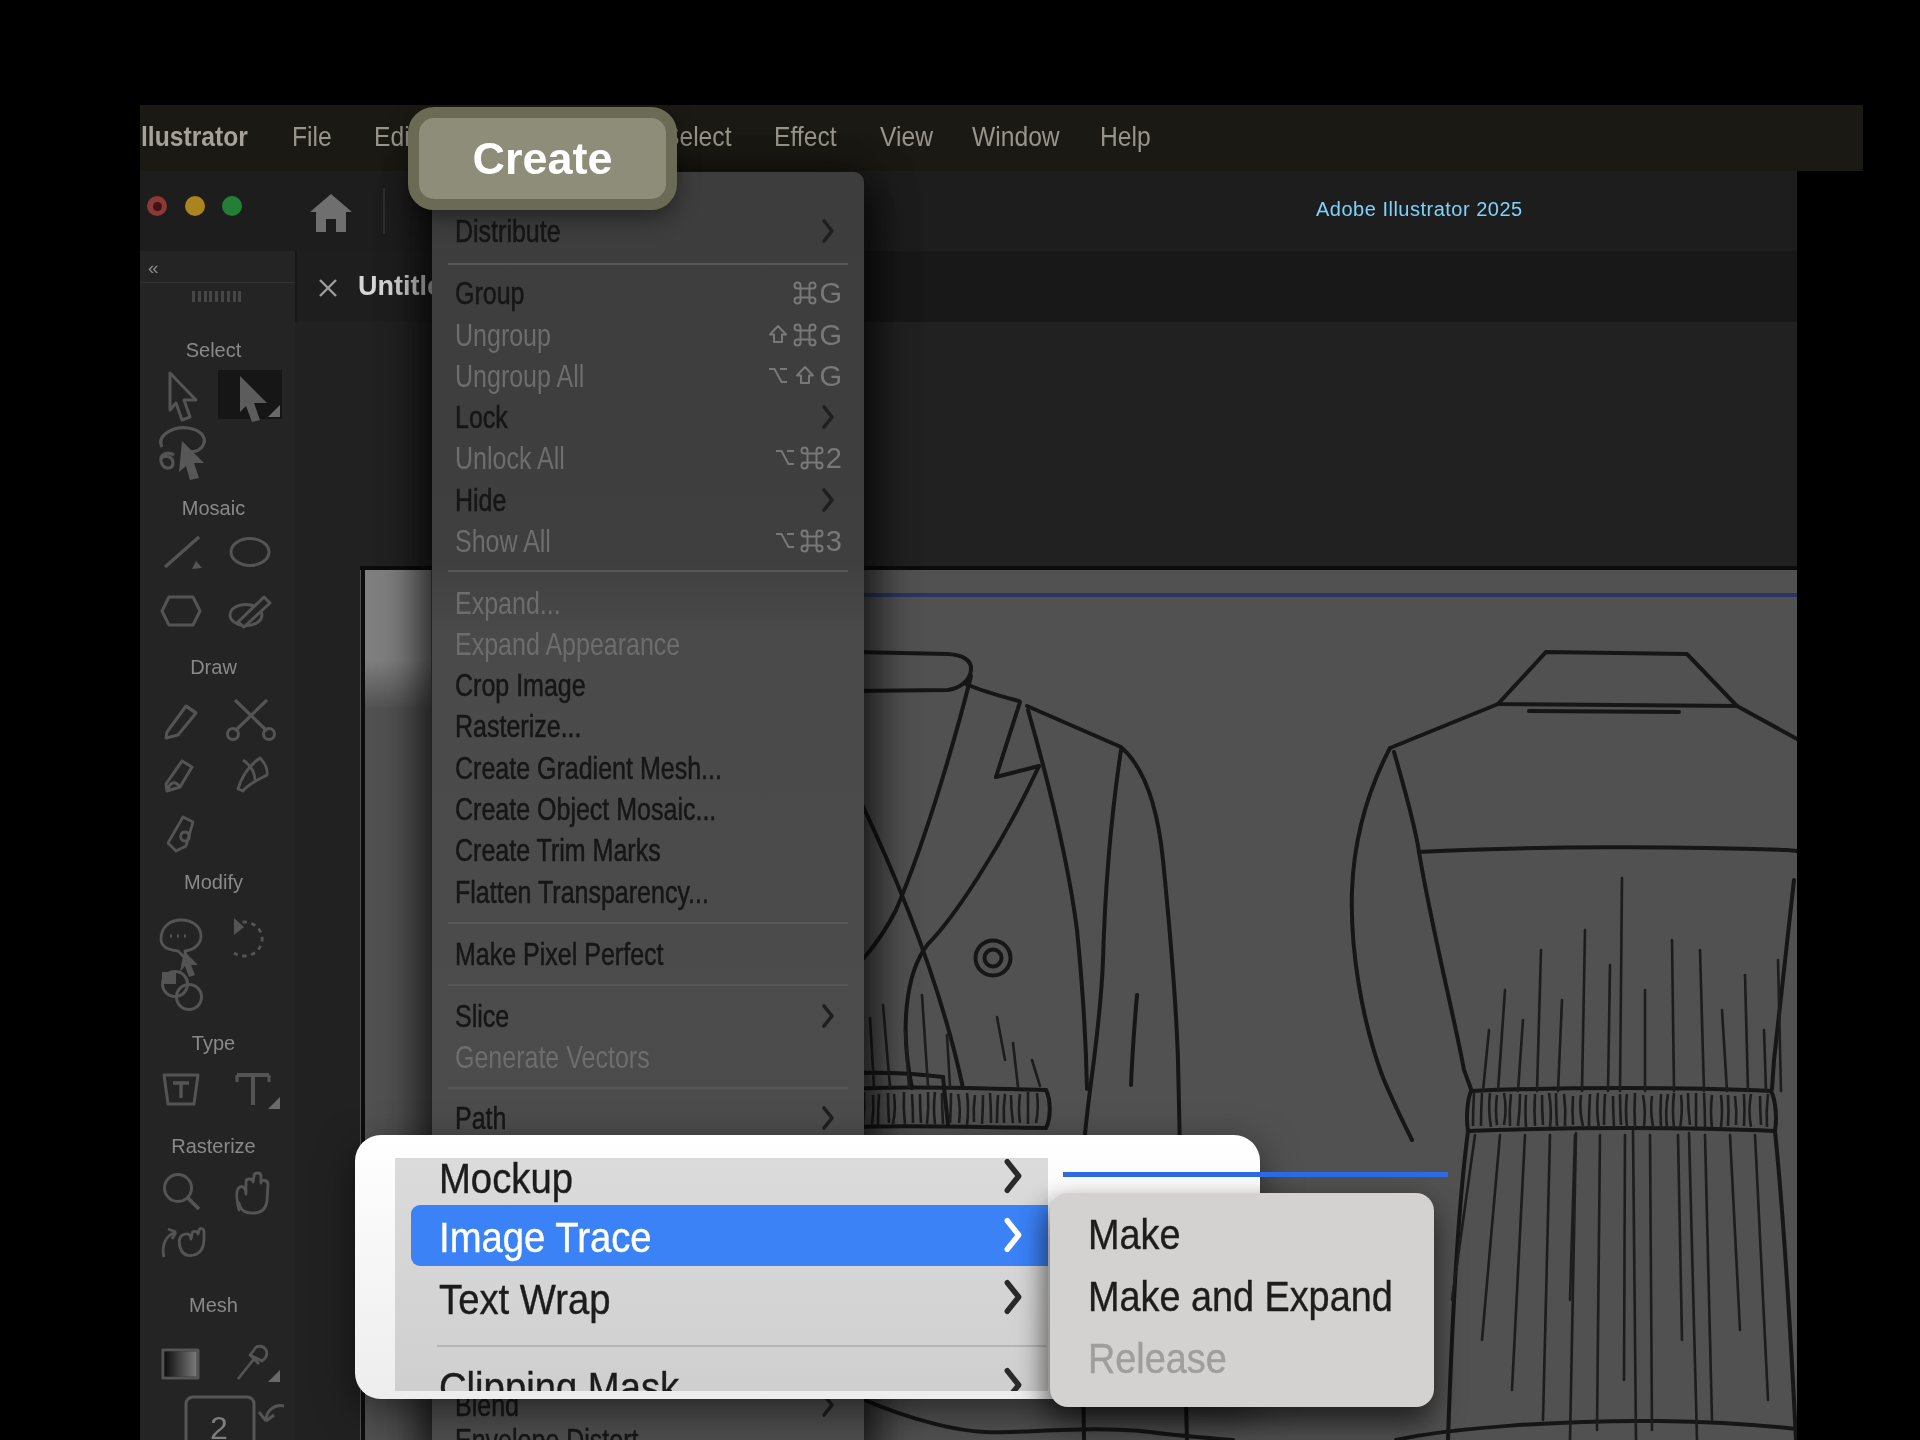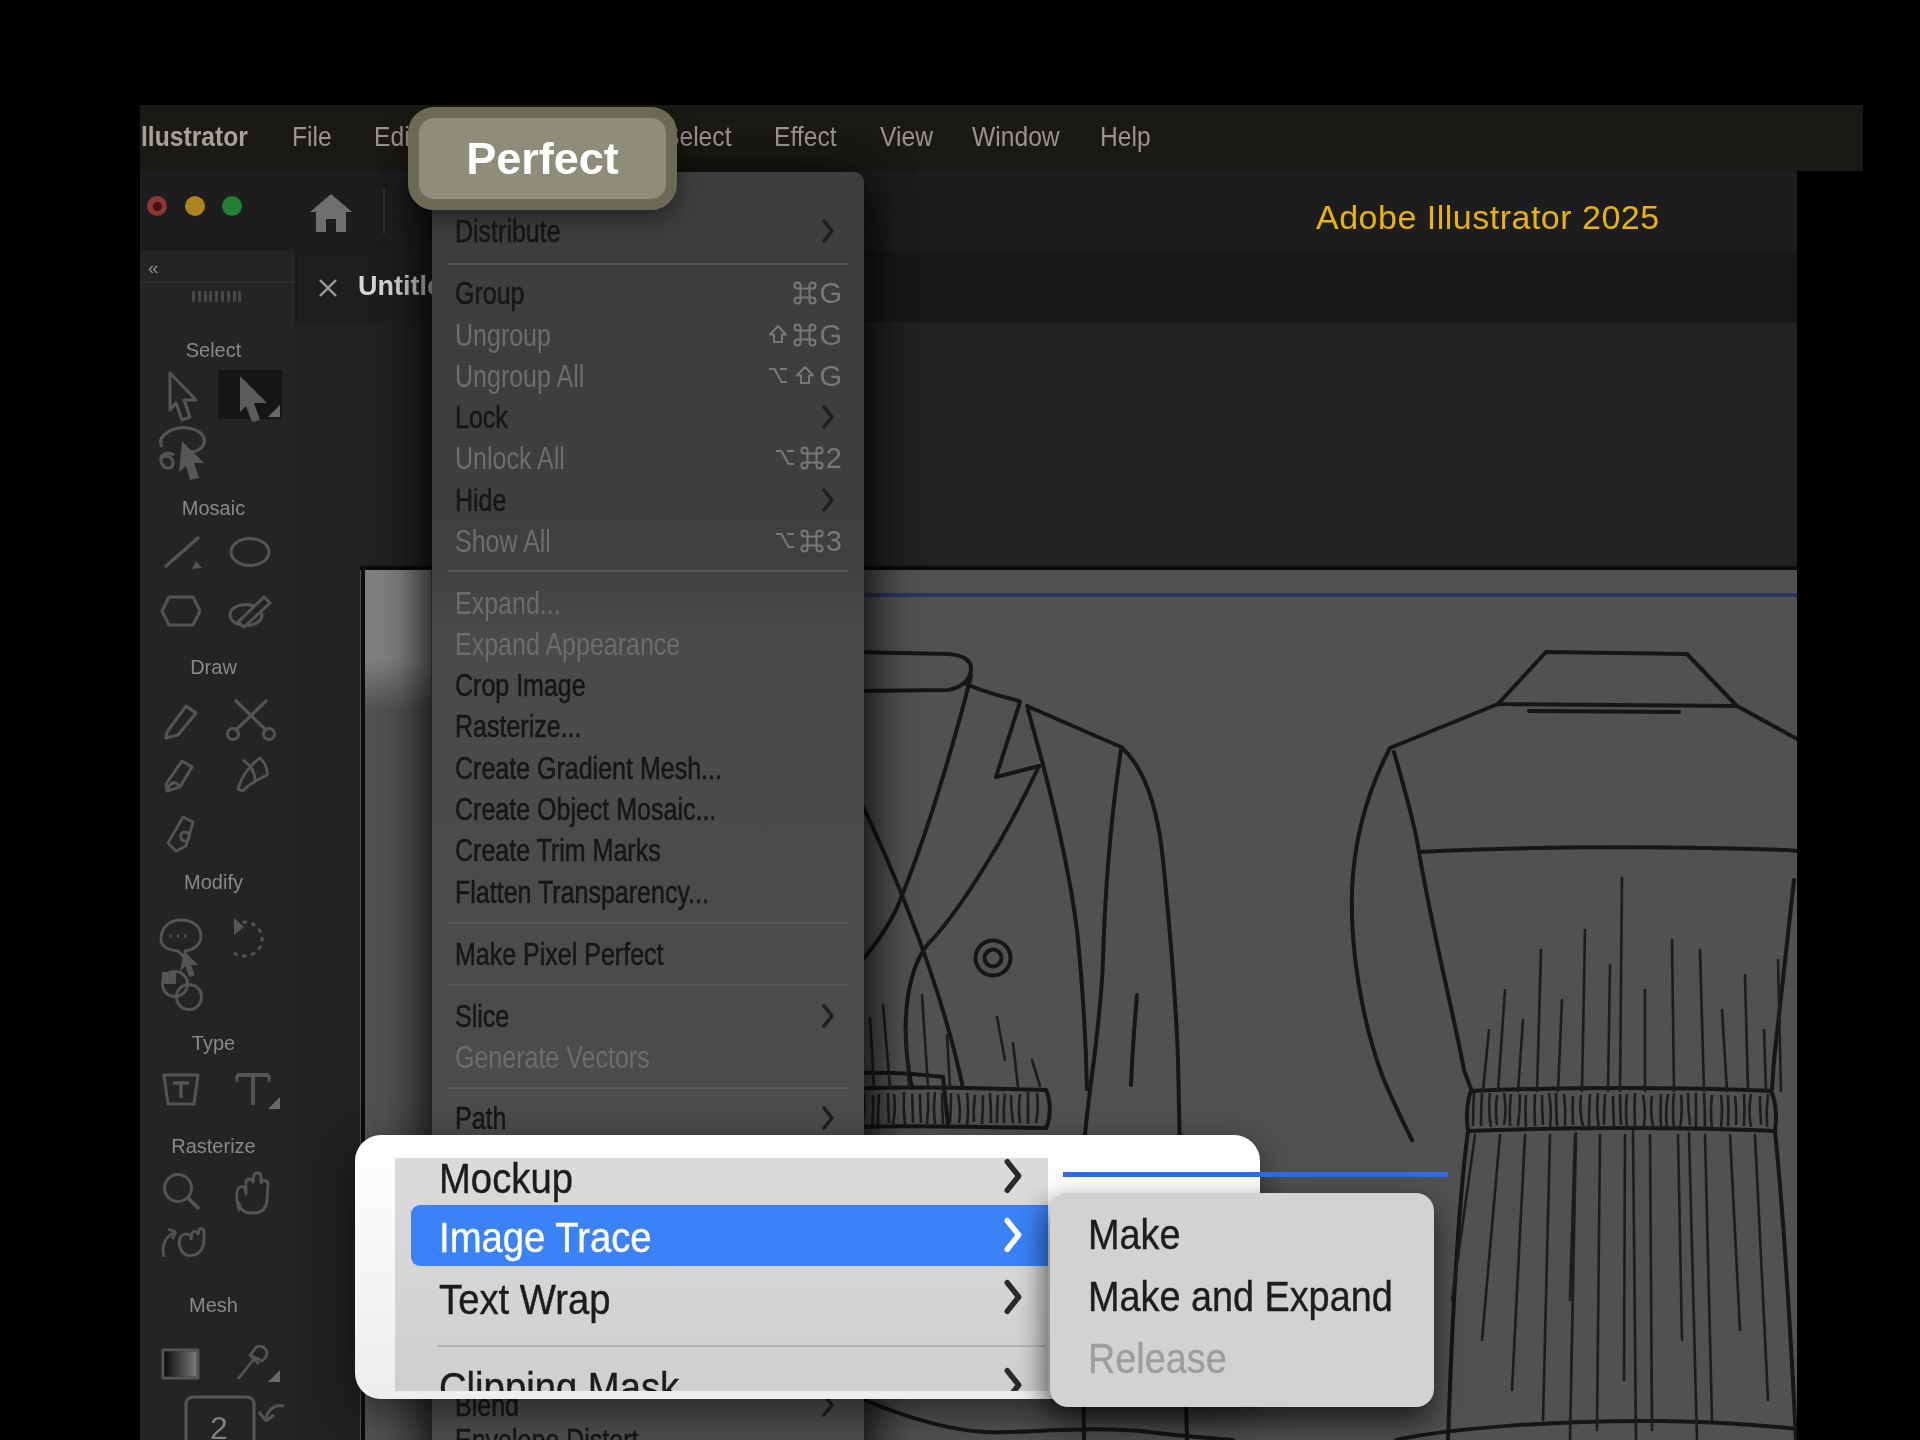--- a/index.html
+++ b/index.html
@@ -3,21 +3,21 @@
 <meta charset="utf-8">
 <style>
 html,body{margin:0;padding:0}
 body{width:1920px;height:1440px;background:#000;position:relative;overflow:hidden;font-family:"Liberation Sans",sans-serif}
 .a{position:absolute}
 .win{left:140px;top:105px;width:1657px;height:1335px;background:#212121}
 .menubar{left:140px;top:105px;width:1723px;height:66px;background:#1b1913}
 .mb{position:absolute;top:16px;font-size:28px;color:#98948b;transform:scaleX(.88);transform-origin:0 50%}
 .titlebar{left:140px;top:171px;width:1657px;height:80px;background:#1d1d1d}
 .light{position:absolute;width:20px;height:20px;border-radius:50%}
-.apptitle{position:absolute;left:1176px;top:27px;font-size:34px;color:#eab308;letter-spacing:.5px}
+.apptitle{position:absolute;left:1176px;top:27px;font-size:20px;color:#7dd3fc;letter-spacing:.5px}
 .leftpanel{left:140px;top:251px;width:155px;height:1189px;background:#242424}
 .plabel{position:absolute;width:147px;text-align:center;font-size:20px;color:#898989}
 .tabbar{left:295px;top:251px;width:1502px;height:71px;background:#181818}
 .pasteboard{left:295px;top:322px;width:1502px;height:1118px;background:#212121}
 .menu{left:432px;top:172px;width:432px;height:1290px;border-radius:10px;background:linear-gradient(180deg,#3d3d3d 0%,#3f3f3f 30%,#4a4a4a 36%,#4d4d4d 100%);box-shadow:0 18px 50px rgba(0,0,0,.55),-14px 6px 38px rgba(0,0,0,.42),14px 6px 38px rgba(0,0,0,.42)}
 .mi{position:absolute;left:23px;height:41px;line-height:41px;font-size:30.5px;color:#161616;-webkit-text-stroke:.5px #161616;white-space:nowrap;transform:scaleX(.82);transform-origin:0 50%}
 .mi.dis{color:#6d6d6d;-webkit-text-stroke:0}
 .sep{position:absolute;left:16px;width:400px;height:2px;background:#575757}
 .chev{position:absolute;left:389px;width:14px;height:26px}
 .sc{position:absolute;right:22px;height:41px;display:flex;align-items:center;gap:1px;color:#787878;font-size:29px}
@@ -379,21 +379,21 @@
       </g>
  <g id="shf" stroke-width="2" fill="none">
         <path d="M13 4 L21 12.5 H17 V20 H9 V12.5 H5 Z" stroke-linejoin="round"></path>
       </g>
  <g id="opt" stroke-width="2" fill="none">
         <path d="M4 6 H9.5 L16.5 19 H22 M15 6 H22"></path>
       </g>
 </defs>
   </svg>
 <div class="a callout">
-    <span>Perfect</span>
+    <span>Create</span>
   </div>
 <div class="a mag">
  <div style="position:absolute;left:708px;top:37px;width:385px;height:5px;background:#2d6be4"></div>
  <div class="a magmenu" style="position:absolute;left:40px;top:23px">
   <div class="mg" style="top:-3px">Mockup</div>
   <svg class="mchev" style="top:-1px" viewBox="0 0 14 26">
         <path d="M3 3 L11 13 L3 23" stroke="#2a2a2a" stroke-width="3.8" fill="none" stroke-linecap="round" stroke-linejoin="round"></path>
       </svg>
   <div class="bluerow"></div>
   <div class="mg" style="top:56px;color:#fff;-webkit-text-stroke:.4px #fff">Image Trace</div>

